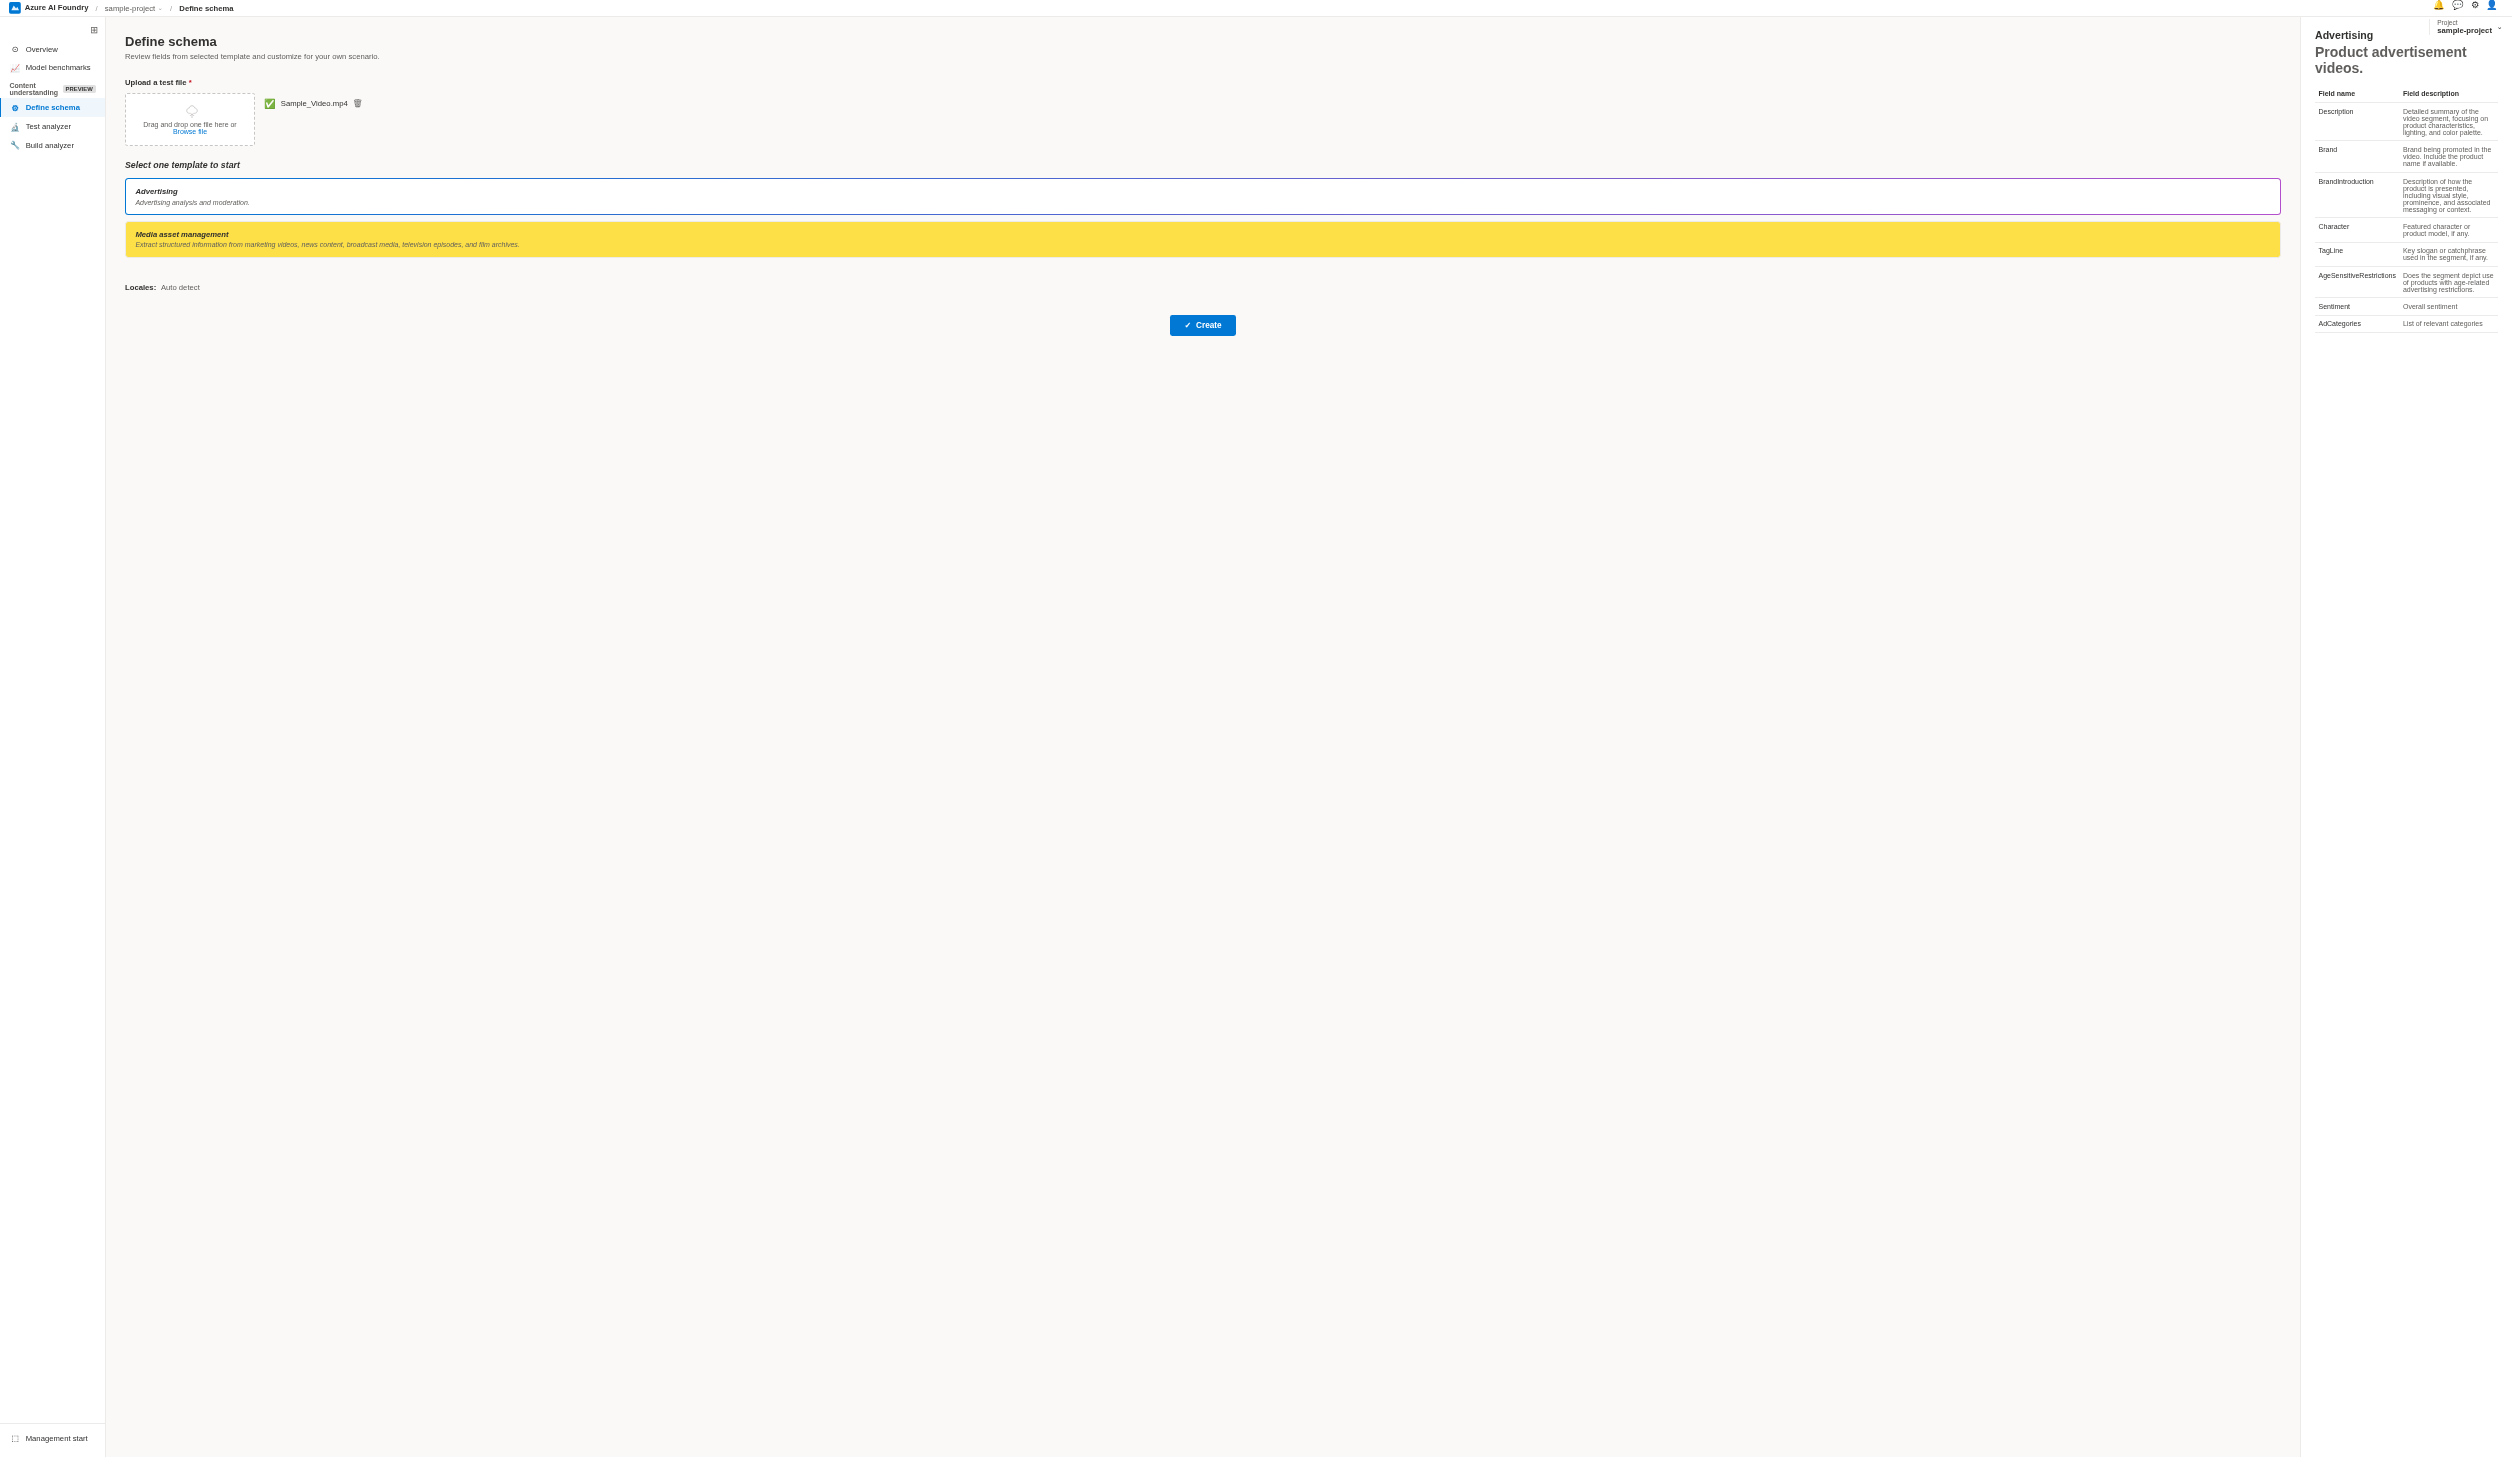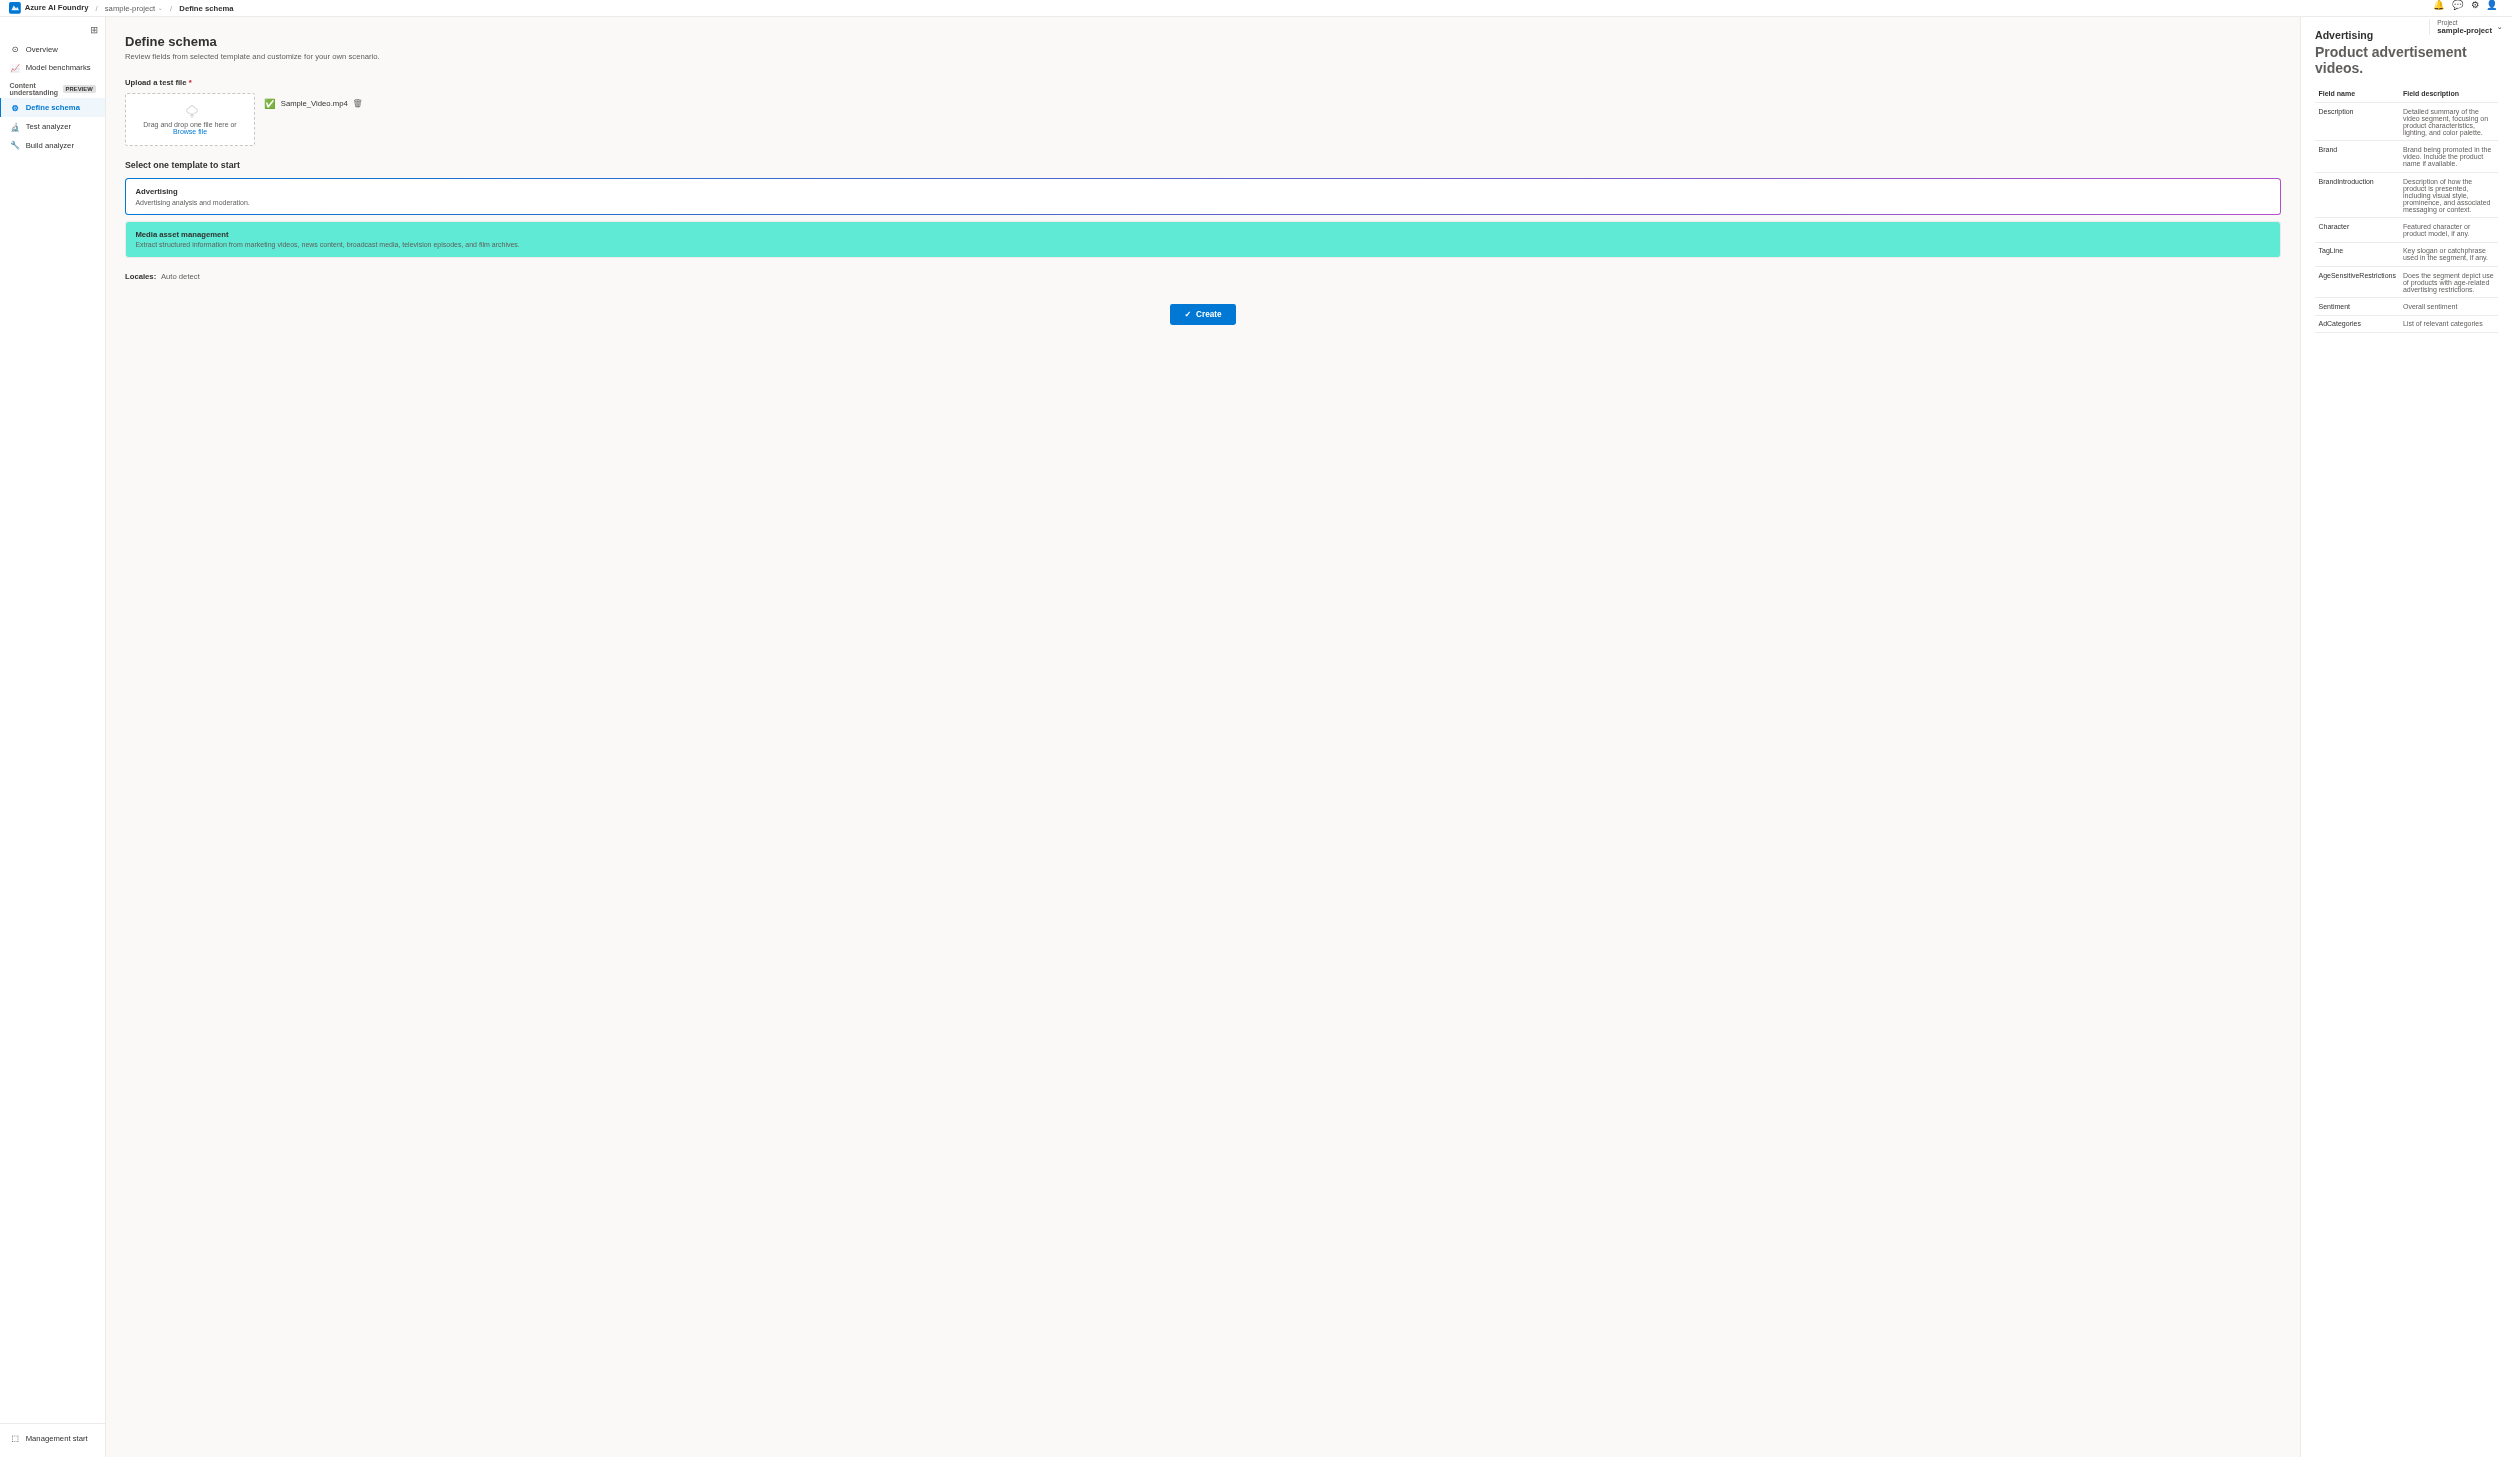--- a/index.html
+++ b/index.html
@@ -88,28 +88,28 @@
       color: #605e5c; font-size: 7px;
       flex-shrink: 0;
     }
     .upload-dropzone-text { text-align: center; font-size: 7px; color: #605e5c; }
     .browse-link { color: #0078d4; cursor: pointer; }
     .uploaded-file { display: flex; align-items: center; gap: 4.7px; padding: 4.7px 0; font-size: 7.7px; color: #323130; }
     .file-check { color: #107c10; font-size: 9.4px; }
     .delete-icon { color: #605e5c; cursor: pointer; font-size: 8.2px; }
 
     
-    .template-section { margin-bottom: 14px; }
+    .template-section { margin-bottom: 25px; font-style: italic; }
     .template-title { font-size: 8.8px; font-weight: 600; margin-bottom: 8.2px; color: #323130; }
     .template-card {
       border: 0.6px solid #edebe9;
       border-radius: 3.5px;
       padding: 8.2px 9.4px;
       margin-bottom: 5.9px;
-      background: #5eead4;
+      background: #fde047;
       cursor: pointer;
     }
     .template-card.selected {
       border: 1.2px solid transparent;
       background: linear-gradient(white, white) padding-box,
                   linear-gradient(135deg, #0078d4, #b44fcc) border-box;
     }
     .template-card-title { font-size: 7.7px; font-weight: 600; margin-bottom: 2.4px; color: #323130; }
     .template-card-desc { font-size: 7px; color: #605e5c; }
     .template-card-desc a { color: #0078d4; }

